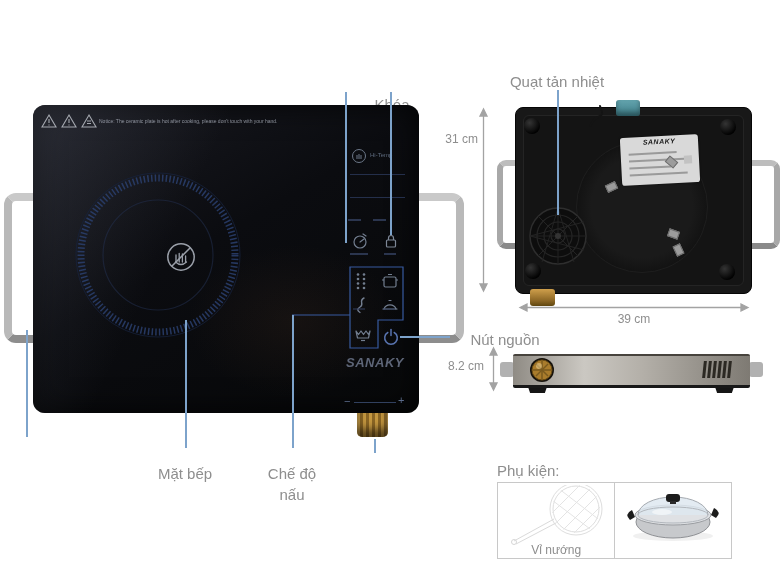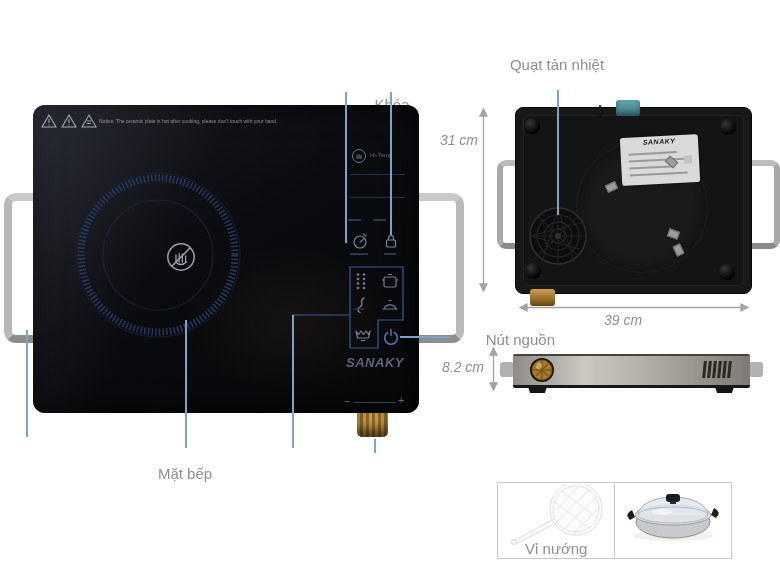--- a/index.html
+++ b/index.html
@@ -1,19 +1,19 @@
 <!DOCTYPE html>
 <html><head>
 <meta charset="utf-8">
 <style>
   html,body{margin:0;padding:0;background:#fff;}
   .stage{position:relative;width:780px;height:585px;background:#fff;overflow:hidden;
          font-family:"Liberation Sans","DejaVu Sans",sans-serif;}
   .lbl{position:absolute;color:#8e8e8e;font-size:15px;line-height:21px;text-align:center;}
-  .dim{position:absolute;color:#8e8e8e;font-size:14px;font-style:italic;}
+  .dim{position:absolute;color:#8e8e8e;font-size:12px;}
   .lead{position:absolute;width:1.5px;background:#7da3cb;}
   .leadh{position:absolute;height:1.5px;background:#7da3cb;}
 
   
   .handleF{position:absolute;border:8px solid #b9b9b9;border-top-color:#c9c9c9;border-bottom-color:#8d8d8d;
            border-radius:12px;z-index:0;background:transparent;}
   .glass{position:absolute;left:33px;top:105px;width:386px;height:308px;border-radius:12px;z-index:2;
          background:linear-gradient(150deg,#1a1b22 0%,#0b0c10 45%,#070809 100%);
          box-shadow:inset 0 0 30px rgba(0,0,0,.8);}
   .glass .reflect1{position:absolute;inset:0;border-radius:12px;
@@ -59,21 +59,21 @@
   .stub{position:absolute;width:14px;height:15px;background:#b1b1b1;border-radius:3px;z-index:0;}
   .sideFoot{position:absolute;width:23px;height:12px;background:#151515;z-index:0;
          clip-path:polygon(0 0,100% 0,82% 100%,18% 100%);}
   .vents{position:absolute;left:190px;top:5px;display:flex;gap:2px;transform:skewX(-6deg);}
   .vents i{display:block;width:3px;height:17px;background:#2c2923;}
 
   
   .accBox{position:absolute;left:497px;top:482px;width:233px;height:75px;border:1px solid #c8c8c8;
          background:#fff;}
   .accDivider{position:absolute;left:116px;top:0;width:1px;height:100%;background:#c8c8c8;}
-  .accLabel{position:absolute;bottom:1px;width:50%;text-align:center;color:#8e8e8e;font-size:15px;}
+  .accLabel{position:absolute;bottom:1px;width:50%;text-align:center;color:#8e8e8e;font-size:12px;}
   svg{display:block;}
 </style>
 </head>
 <body>
 
 <div class="stage">
 
   <div class="handleF" style="left:4px;top:193px;width:52px;height:134px;"></div>
   <div class="handleF" style="left:396px;top:193px;width:52px;height:134px;"></div>
   <div class="knobF"></div>
@@ -197,39 +197,40 @@
   <div class="lead" style="left:345px;top:92px;height:151px;z-index:3;"></div>
   <div class="lead" style="left:390px;top:92px;height:143px;z-index:3;"></div>
   <div class="lead" style="left:557px;top:90px;height:125px;z-index:3;"></div>
   <div class="lead" style="left:185px;top:320px;height:128px;z-index:3;"></div>
   <div class="lead" style="left:26px;top:330px;height:107px;"></div>
   <div class="lead" style="left:292px;top:315px;height:133px;z-index:3;"></div>
   <div class="lead" style="left:374px;top:439px;height:14px;"></div>
   <div class="leadh" style="left:400px;top:336px;width:50px;z-index:3;"></div>
 
   <div class="lbl" style="left:368px;top:65px;width:48px;margin-top:29px;">Khóa</div>
-  <div class="lbl" style="left:500px;top:54px;width:114px;">Quạt tản nhiệt</div>
-  <div class="lbl" style="left:455px;top:329px;width:100px;text-align:right;">Nút nguồn</div>
+  <div class="lbl" style="left:500px;top:71px;width:114px;">Quạt tản nhiệt</div>
+  <div class="lbl" style="left:455px;top:329px;width:100px;text-align:center;">Nút nguồn</div>
   <div class="lbl" style="left:150px;top:463px;width:70px;">Mặt bếp</div>
+  <div class="lbl" style="left:258px;top:463px;width:68px;">Chế độ nấu</div>
 
   <svg style="position:absolute;left:0;top:0;z-index:4;pointer-events:none;" width="780" height="585" viewBox="0 0 780 585">
     <g stroke="#a3a3a3" stroke-width="1.3" fill="#a3a3a3">
       <line x1="483.5" y1="114" x2="483.5" y2="286"></line>
       <path d="M483.5,109 l-3.5,7 h7 Z"></path>
         <path d="M483.5,291 l-3.5,-7 h7 Z"></path>
       <line x1="525" y1="307.5" x2="743" y2="307.5"></line>
       <path d="M520,307.5 l7,-3.5 v7 Z"></path>
         <path d="M748,307.5 l-7,-3.5 v7 Z"></path>
       <line x1="493.5" y1="353" x2="493.5" y2="385"></line>
       <path d="M493.5,348 l-3.5,7 h7 Z"></path>
         <path d="M493.5,390 l-3.5,-7 h7 Z"></path>
     </g>
   </svg>
   <div class="dim" style="left:430px;top:132px;width:48px;text-align:right;">31 cm</div>
-  <div class="dim" style="left:604px;top:312px;width:60px;">39 cm</div>
+  <div class="dim" style="left:604px;top:312px;width:60px;text-align:center;">39 cm</div>
   <div class="dim" style="left:420px;top:359px;width:64px;text-align:right;">8.2 cm</div>
 
   <div class="handleB" style="left:497px;top:160px;width:34px;height:77px;"></div>
   <div class="handleB" style="left:734px;top:160px;width:34px;height:77px;"></div>
 
   <div class="backBody">
     <div class="backInner"></div>
     <div class="backCircle"></div>
     <div class="foot" style="left:8px;top:10px;"></div>
     <div class="foot" style="left:204px;top:11px;"></div>
@@ -299,20 +300,21 @@
     <div class="vents">
       <i></i>
         <i></i>
         <i></i>
         <i></i>
         <i></i>
         <i></i>
     </div>
   </div>
 
+  <div class="lbl" style="left:497px;top:460px;width:100px;text-align:left;">Phụ kiện:</div>
 
   <div class="accBox">
     <div class="accDivider"></div>
 
     <svg style="position:absolute;left:8px;top:2px;" width="104" height="60" viewBox="0 0 104 60">
       <defs>
           <clipPath id="gc">
             <circle cx="70" cy="24" r="24"></circle>
           </clipPath>
         </defs>

